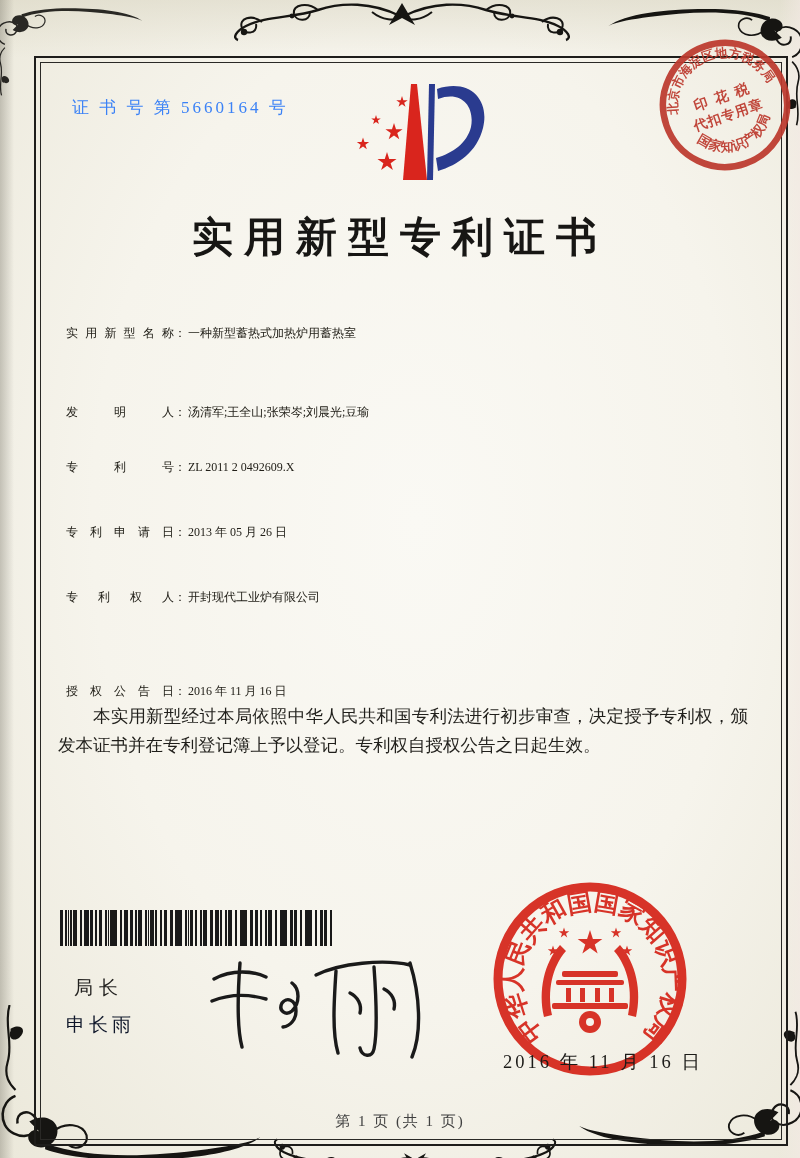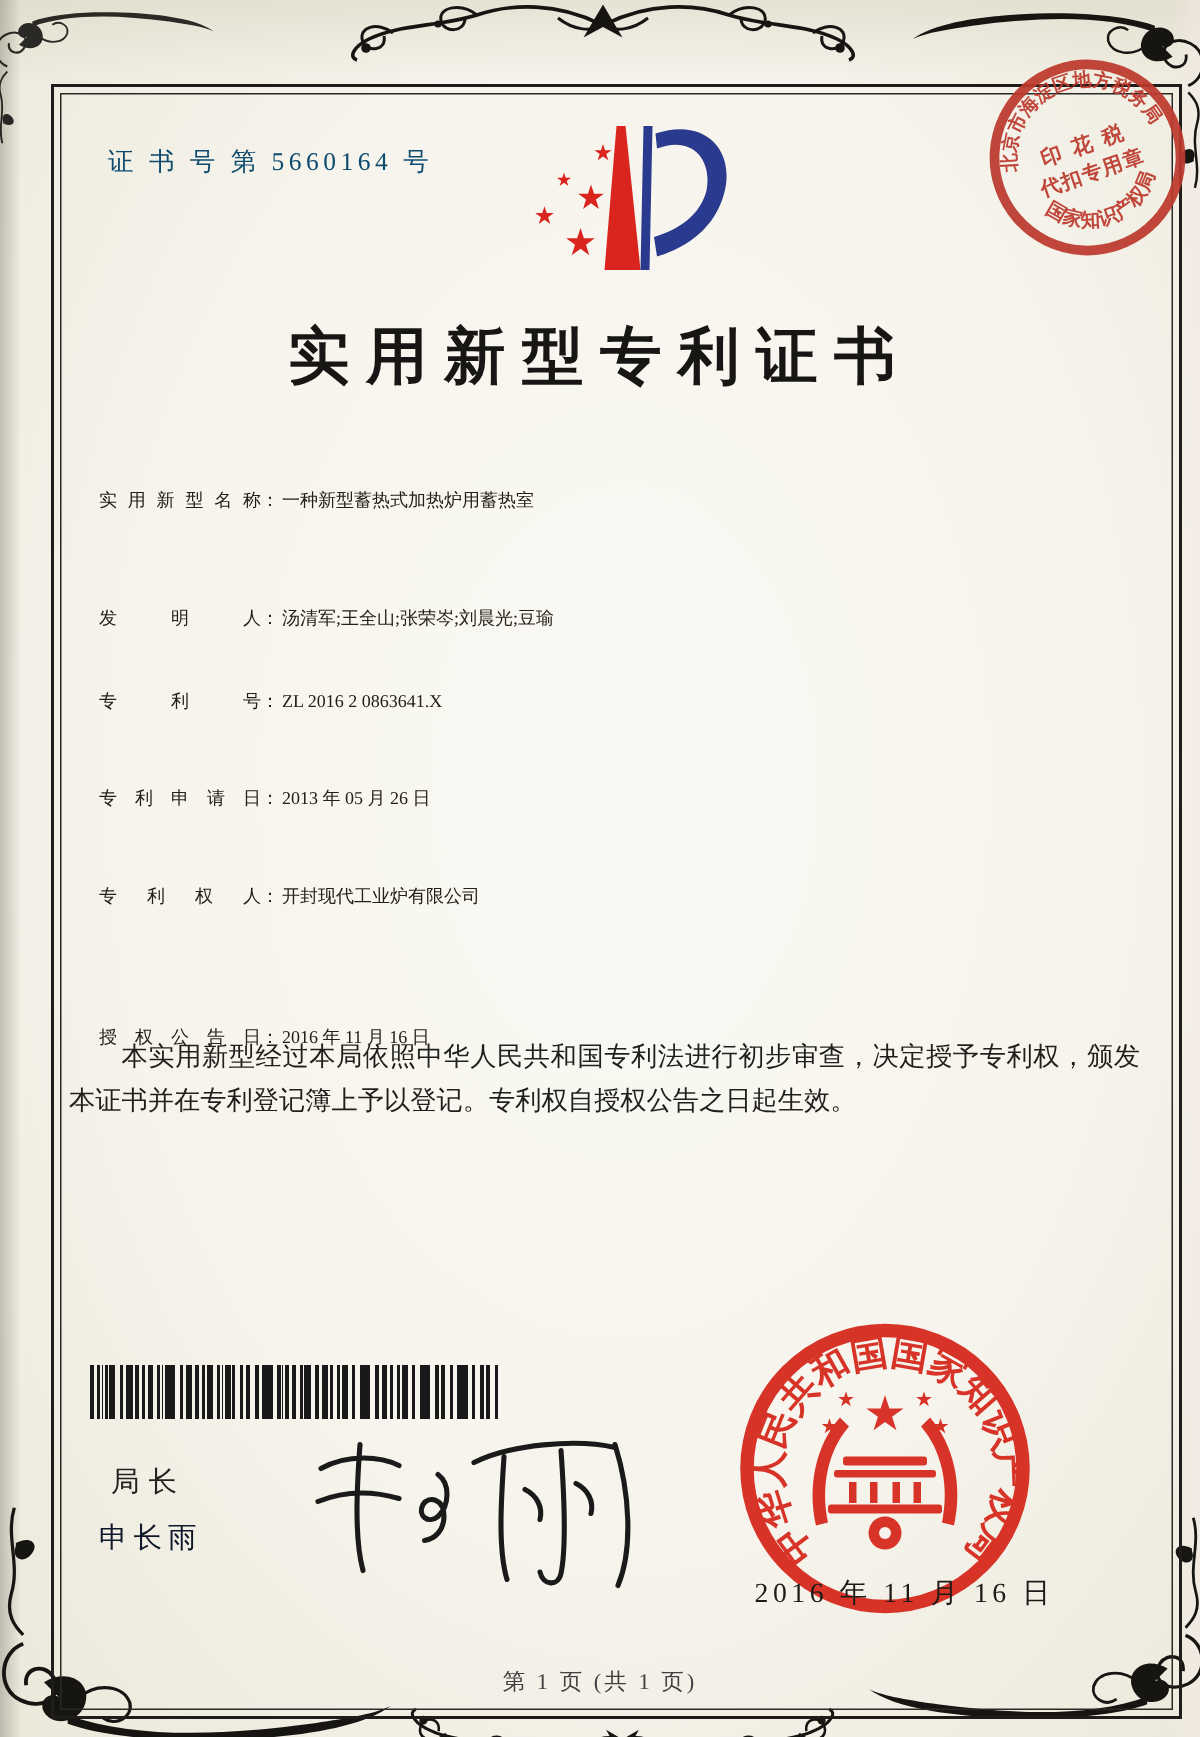--- a/index.html
+++ b/index.html
@@ -14,39 +14,39 @@
   .photo-left-shade{position:absolute;left:0;top:0;width:14px;height:1158px;
     background:linear-gradient(90deg,#6b685c 0%, rgba(246,244,236,0) 100%);opacity:.35;}
   .photo-right-shade{position:absolute;right:0;top:0;width:20px;height:1158px;
     background:linear-gradient(270deg,#f3e9e4 0%, rgba(246,244,236,0) 100%);opacity:.6;}
 
   .frame{position:absolute;left:34px;top:56px;width:750px;height:1086px;
     border:2.5px solid #1e1d1b;}
   .frame-inner{position:absolute;left:4px;top:4px;right:4px;bottom:4px;
     border:1px solid #2a2926;}
 
-  .cert-no{position:absolute;left:72px;top:96px;font-size:17px;color:#0c4a6e;letter-spacing:3px;}
+  .cert-no{position:absolute;left:72px;top:96px;font-size:17px;color:#3b82f6;letter-spacing:3px;}
 
   .logo{position:absolute;left:330px;top:82px;width:170px;height:122px;}
 
   .tax-stamp{position:absolute;left:650px;top:30px;width:150px;height:150px;
     transform:rotate(-19deg);opacity:.93;}
 
   .title{position:absolute;left:0;top:210px;width:800px;text-align:center;
     font-size:41px;font-weight:bold;color:#171614;letter-spacing:11px;}
 
   .field-row{position:absolute;left:66px;font-size:12px;color:#222019;white-space:nowrap;}
   .field-label{display:inline-block;width:108px;text-align:justify;text-align-last:justify;}
   .field-colon{display:inline-block;margin-right:2px;}
   .row-0{top:325px}.row-1{top:404px}.row-2{top:459px}
   .row-3{top:524px}.row-4{top:589px}.row-5{top:683px}
 
   .body-text{position:absolute;left:46px;top:690px;width:714px;
     font-size:17.5px;line-height:28.5px;color:#201f1b;text-align:justify;}
-  .body-text p{margin:0;text-indent:2em;}
+  .body-text p{margin:12px;text-indent:2em;}
 
   .barcode{position:absolute;left:60px;top:910px;width:272px;height:36px;
     background:
       repeating-linear-gradient(90deg,#191919 0 2px,transparent 2px 5px),
       repeating-linear-gradient(90deg,#191919 0 1px,transparent 1px 8px),
       repeating-linear-gradient(90deg,#191919 0 3px,transparent 3px 13px),
       repeating-linear-gradient(90deg,transparent 0 27px,#f6f4ec 27px 30px);}
 
   .signer-title{position:absolute;left:74px;top:975px;font-size:19px;color:#232220;letter-spacing:6px;}
   .signer-name{position:absolute;left:66px;top:1012px;font-size:19px;color:#0f172a;letter-spacing:4px;text-align:right;}
@@ -156,21 +156,21 @@
 
 <div class="title">实用新型专利证书</div>
 
 <div class="field-row row-0">
   <span class="field-label">实用新型名称</span><span class="field-colon">：</span><span>一种新型蓄热式加热炉用蓄热室</span>
 </div>
 <div class="field-row row-1">
   <span class="field-label">发明人</span><span class="field-colon">：</span><span>汤清军;王全山;张荣岑;刘晨光;豆瑜</span>
 </div>
 <div class="field-row row-2">
-  <span class="field-label">专利号</span><span class="field-colon">：</span><span>ZL 2016 2 0863641.X</span>
+  <span class="field-label">专利号</span><span class="field-colon">：</span><span>ZL 2011 2 0492609.X</span>
 </div>
 <div class="field-row row-3">
   <span class="field-label">专利申请日</span><span class="field-colon">：</span><span>2013 年 05 月 26 日</span>
 </div>
 <div class="field-row row-4">
   <span class="field-label">专利权人</span><span class="field-colon">：</span><span>开封现代工业炉有限公司</span>
 </div>
 <div class="field-row row-5">
   <span class="field-label">授权公告日</span><span class="field-colon">：</span><span>2016 年 11 月 16 日</span>
 </div>

